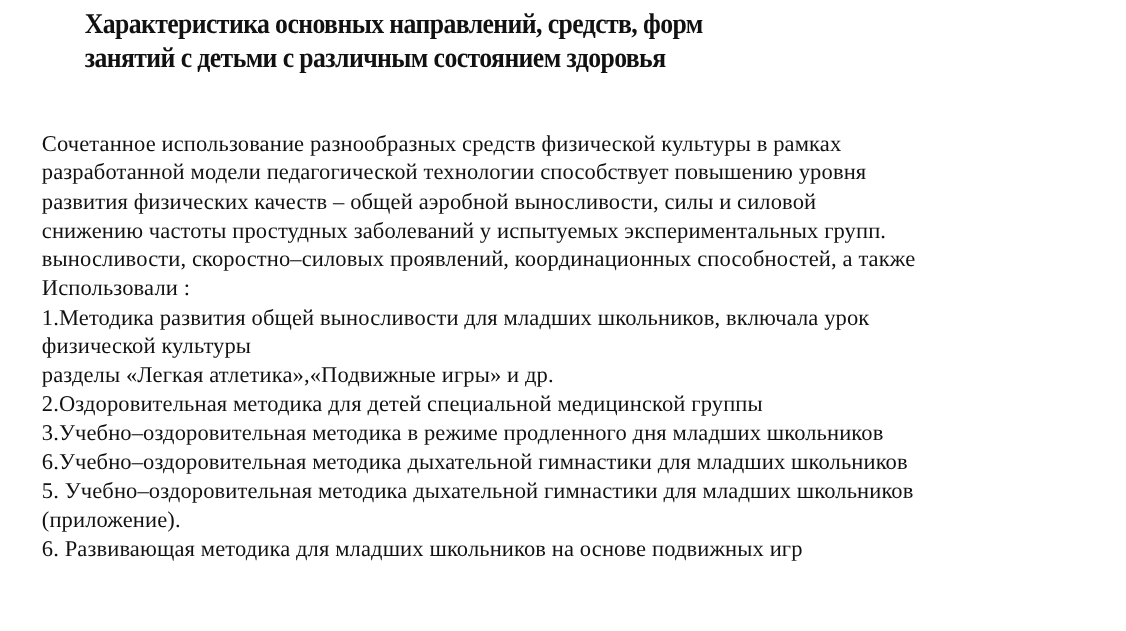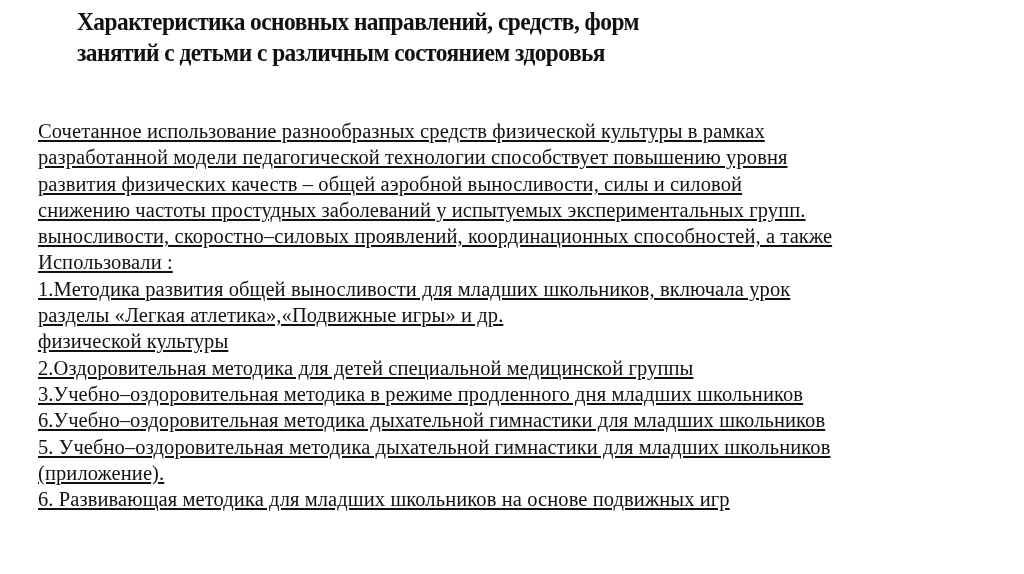--- a/index.html
+++ b/index.html
@@ -35,21 +35,20 @@
       top: 118px;
       width: 960px;
       font-family: "Liberation Serif", "DejaVu Serif", serif;
       font-size: 20.5px;
       line-height: 26.3px;
       letter-spacing: 0.1px;
     }
     .slide-body .line {
       display: block;
       white-space: nowrap;
-      text-decoration: underline;
     }
   </style>
 </head>
 <body>
 
 <h1 class="slide-title">
   <span>Характеристика основных направлений, средств, форм</span>
   <span>занятий с детьми с различным состоянием здоровья</span>
 </h1>
 
@@ -57,22 +56,22 @@
   <div>
     <span class="line">Сочетанное использование разнообразных средств физической культуры в рамках</span>
     <span class="line">разработанной модели педагогической технологии способствует повышению уровня</span>
     <span class="line">развития физических качеств – общей аэробной выносливости, силы и силовой</span>
     <span class="line">снижению частоты простудных заболеваний у испытуемых экспериментальных групп.</span>
     <span class="line">выносливости, скоростно–силовых проявлений, координационных способностей, а также</span>
   </div>
   <span class="line">Использовали :</span>
   <div>
     <span class="line">1.Методика развития общей выносливости для младших школьников, включала урок</span>
+    <span class="line">физической культуры</span>
     <span class="line">разделы «Легкая атлетика»,«Подвижные игры» и др.</span>
-    <span class="line">физической культуры</span>
     <span class="line">2.Оздоровительная методика для детей специальной медицинской группы</span>
     <span class="line">3.Учебно–оздоровительная методика в режиме продленного дня младших школьников</span>
     <span class="line">6.Учебно–оздоровительная методика дыхательной гимнастики для младших школьников</span>
     <span class="line">5. Учебно–оздоровительная методика дыхательной гимнастики для младших школьников</span>
     <span class="line">(приложение).</span>
     <span class="line">6. Развивающая методика для младших школьников на основе подвижных игр</span>
   </div>
 </div>
 
 </body></html>

